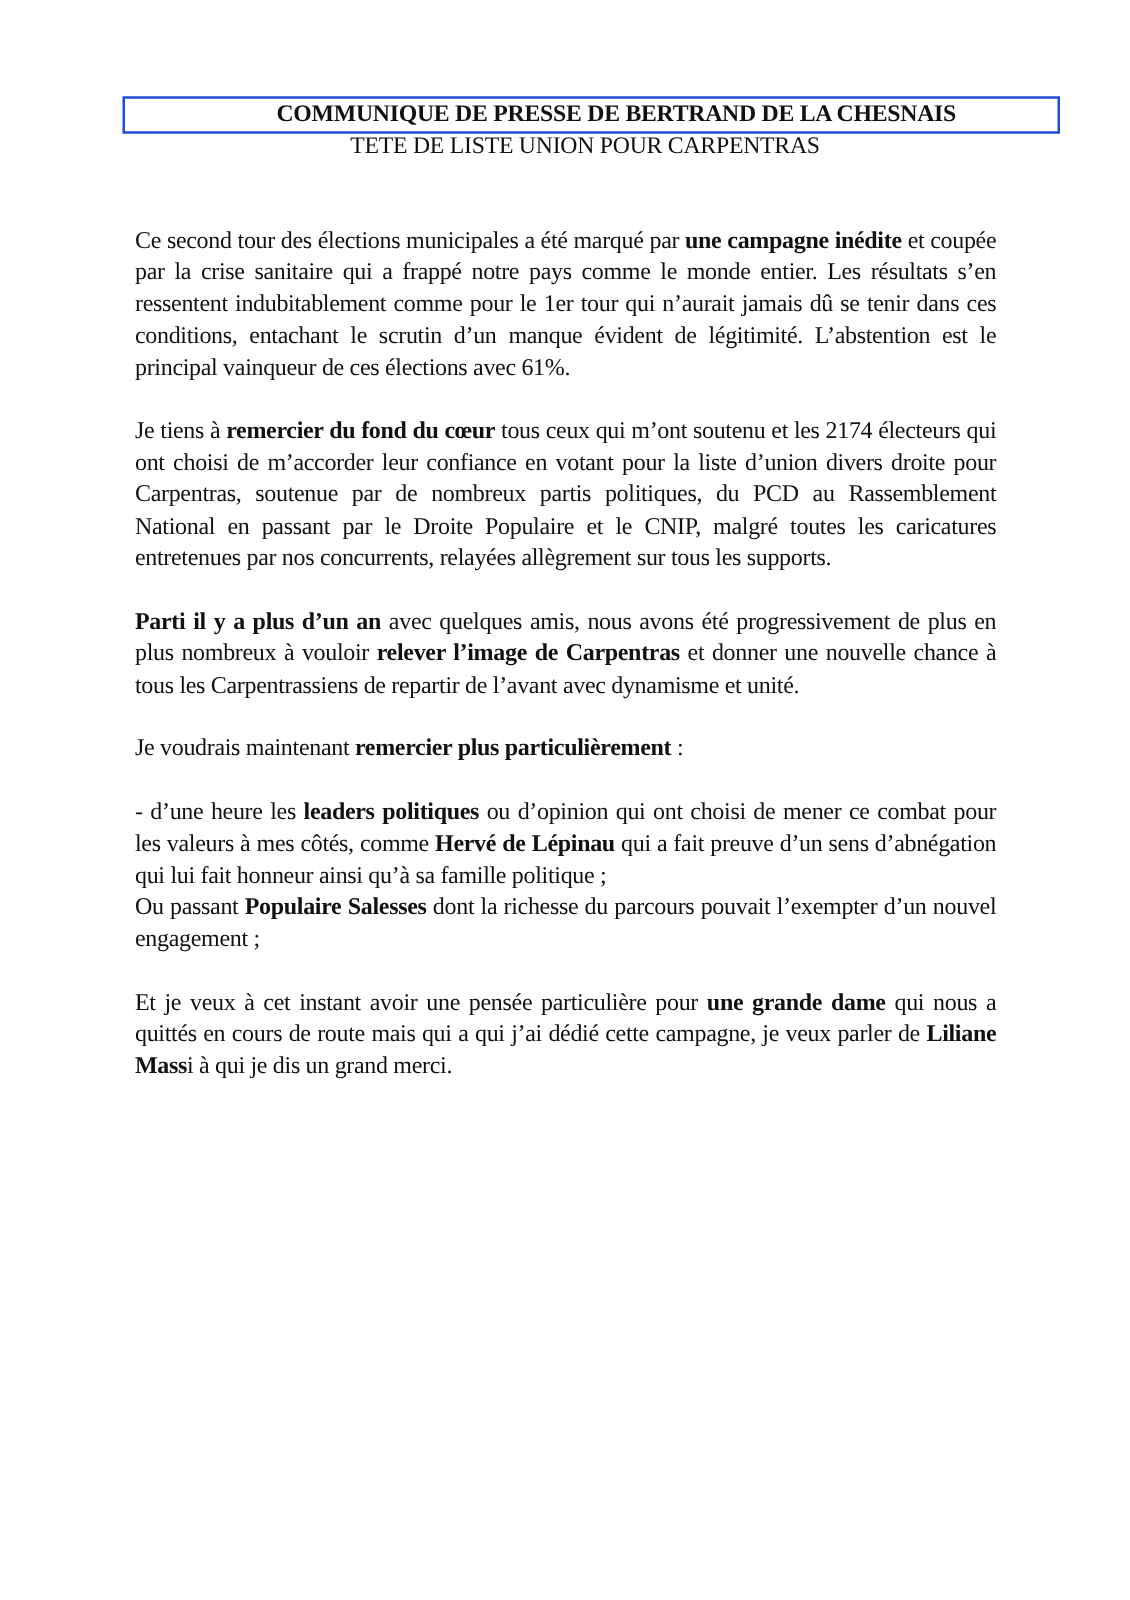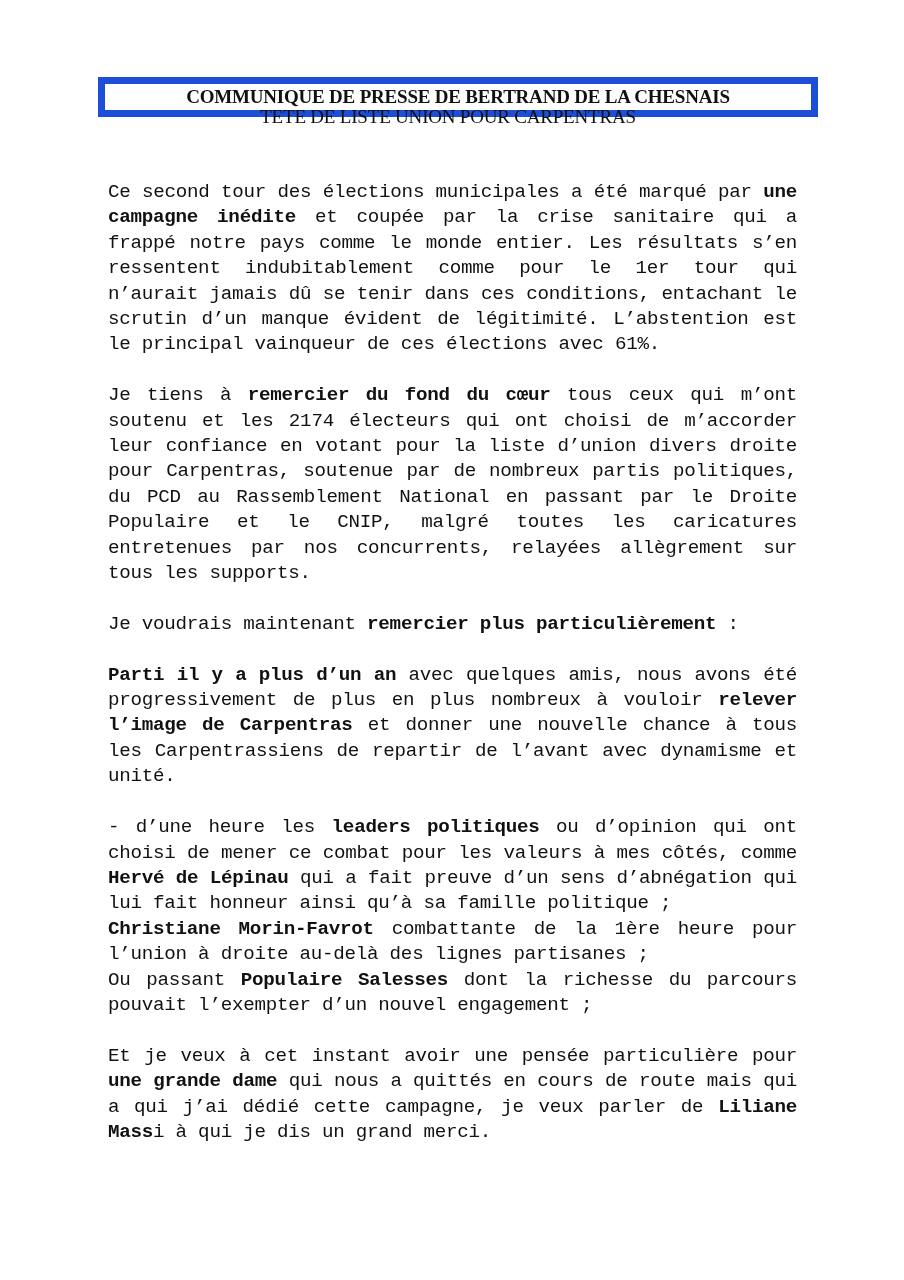--- a/index.html
+++ b/index.html
@@ -3,48 +3,48 @@
   <meta charset="utf-8">
   <style>
     html, body { margin: 0; padding: 0; background: #ffffff; }
     body {
       width: 904px; height: 1280px; position: relative; overflow: hidden;
       font-family: "Liberation Serif", "DejaVu Serif", serif;
       color: #111111;
     }
     .title-box {
       position: absolute; left: 98px; top: 77px; width: 706px; height: 26px;
-      border: 7px solid #1d4ed8;
+      border: 2px solid #1d4ed8;
       display: flex; align-items: center; justify-content: center;
       font-weight: bold; font-size: 19px; letter-spacing: -0.2px;
       font-family: "Liberation Sans Narrow", "Liberation Serif", serif;
+      padding-left: 40px;
     }
     .subtitle {
-      position: absolute; left: 94px; top: 106px; width: 708px; text-align: center;
+      position: absolute; left: 114px; top: 106px; width: 708px; text-align: center;
       font-size: 19px; letter-spacing: -0.2px;
     }
     .content {
       position: absolute; left: 108px; top: 180px; width: 689px;
       font-size: 19.2px; line-height: 25.4px; text-align: justify;
       letter-spacing: -0.25px;
     }
-    .content p { margin: 0 0 25.4px 0; font-family: Liberation Mono, monospace; }
+    .content p { margin: 0 0 25.4px 0; }
     .content p.tight { margin: 0; }
     .content b { font-weight: bold; }
   </style>
 </head>
 <body>
 
 <div class="title-box">
   <span>COMMUNIQUE DE PRESSE DE BERTRAND DE LA CHESNAIS</span>
 </div>
 <div class="subtitle">TETE DE LISTE UNION POUR CARPENTRAS</div>
 
 <div class="content" id="content">
     <p><span>Ce second tour des élections municipales a été marqué par </span><b>une campagne inédite</b><span> et coupée par la crise sanitaire qui a frappé notre pays comme le monde entier. Les résultats s’en ressentent indubitablement comme pour le 1er tour qui n’aurait jamais dû se tenir dans ces conditions, entachant le scrutin d’un manque évident de légitimité. L’abstention est le principal vainqueur de ces élections avec 61%.</span></p>
     <p><span>Je tiens à </span><b>remercier du fond du cœur</b><span> tous ceux qui m’ont soutenu et les 2174 électeurs qui ont choisi de m’accorder leur confiance en votant pour la liste d’union divers droite pour Carpentras, soutenue par de nombreux partis politiques, du PCD au Rassemblement National en passant par le Droite Populaire et le CNIP, malgré toutes les caricatures entretenues par nos concurrents, relayées allègrement sur tous les supports.</span></p>
+    <p><b>Parti il y a plus d’un an</b><span> avec quelques amis, nous avons été progressivement de plus en plus nombreux à vouloir </span><b>relever l’image de Carpentras</b><span> et donner une nouvelle chance à tous les Carpentrassiens de repartir de l’avant avec dynamisme et unité.</span></p>
     <p><span>Je voudrais maintenant </span><b>remercier plus particulièrement</b><span> :</span></p>
-    <p><b>Parti il y a plus d’un an</b><span> avec quelques amis, nous avons été progressivement de plus en plus nombreux à vouloir </span><b>relever l’image de Carpentras</b><span> et donner une nouvelle chance à tous les Carpentrassiens de repartir de l’avant avec dynamisme et unité.</span></p>
     <p class="tight"><span>- d’une heure les </span><b>leaders politiques</b><span> ou d’opinion qui ont choisi de mener ce combat pour les valeurs à mes côtés, comme </span><b>Hervé de Lépinau</b><span> qui a fait preuve d’un sens d’abnégation qui lui fait honneur ainsi qu’à sa famille politique ;</span></p>
-    <p class="tight"><b>Christiane Morin-Favrot</b><span> combattante de la 1ère heure pour l’union à droite au-delà des lignes partisanes ;</span></p>
     <p><span>Ou passant </span><b>Populaire Salesses</b><span> dont la richesse du parcours pouvait l’exempter d’un nouvel engagement ;</span></p>
     <p class="tight"><span>Et je veux à cet instant avoir une pensée particulière pour </span><b>une grande dame</b><span> qui nous a quittés en cours de route mais qui a qui j’ai dédié cette campagne, je veux parler de </span><b>Liliane Mass</b><span>i à qui je dis un grand merci.</span></p>
   </div>
 
 </body></html>

